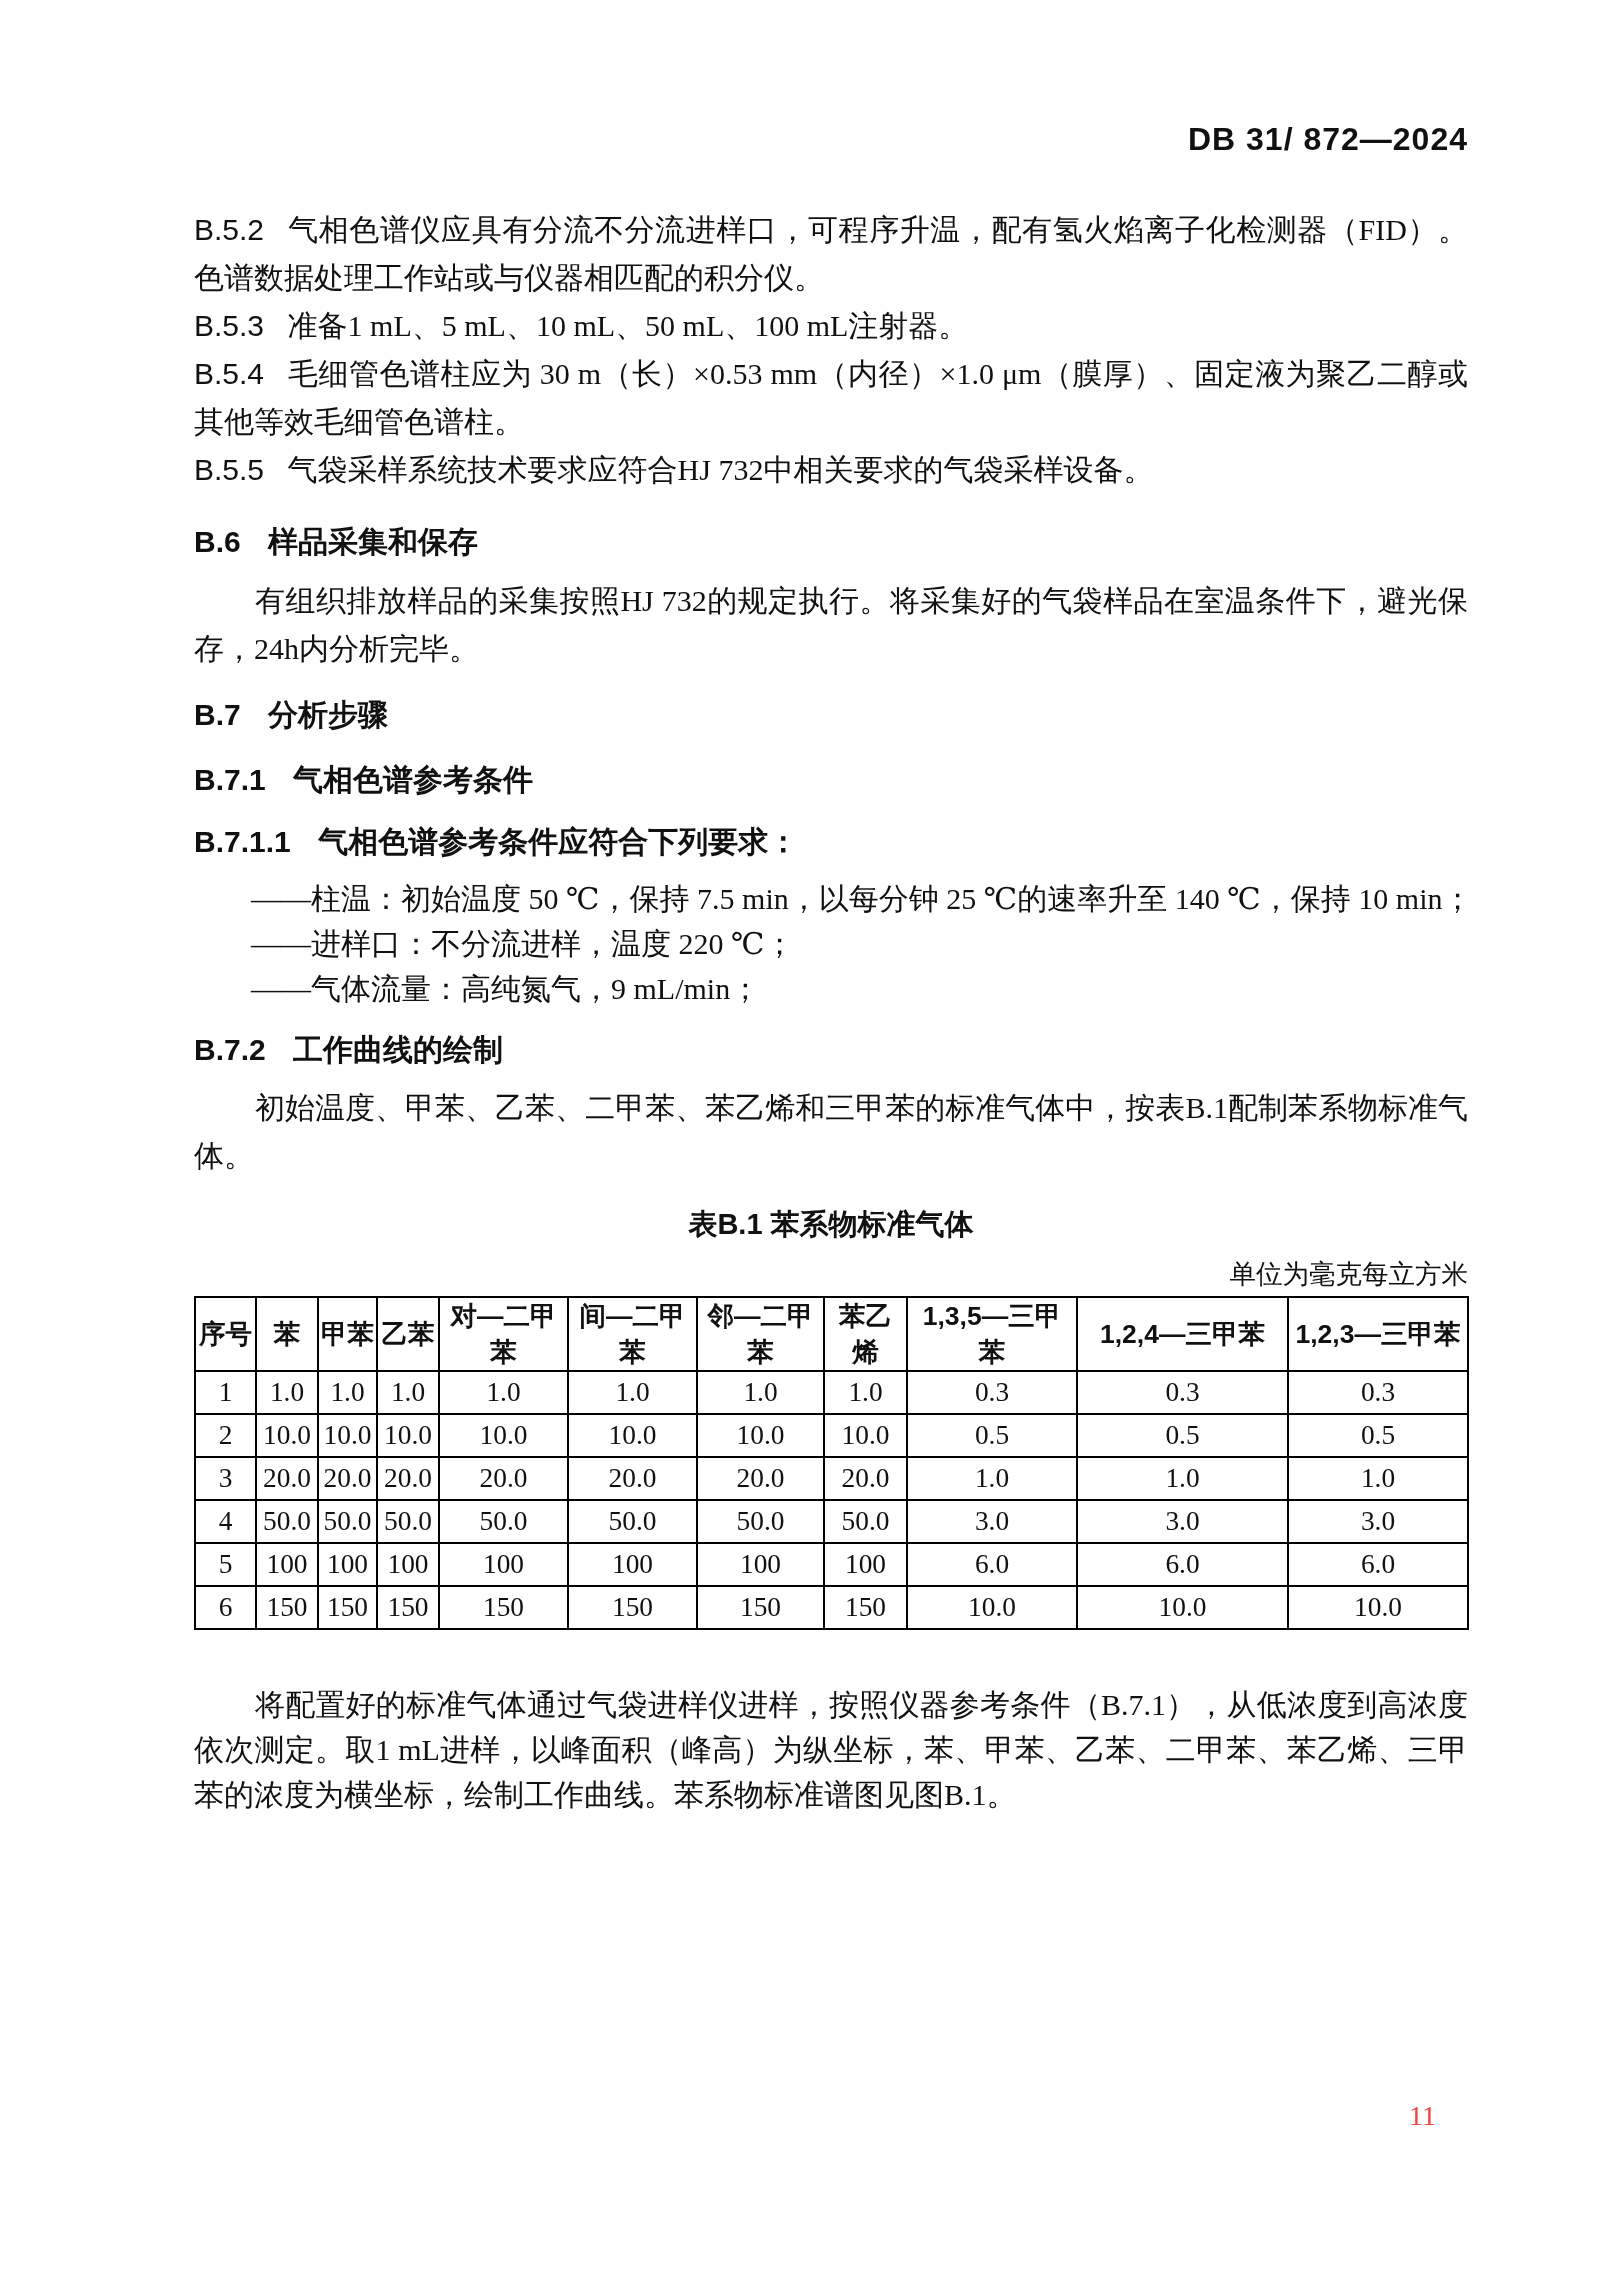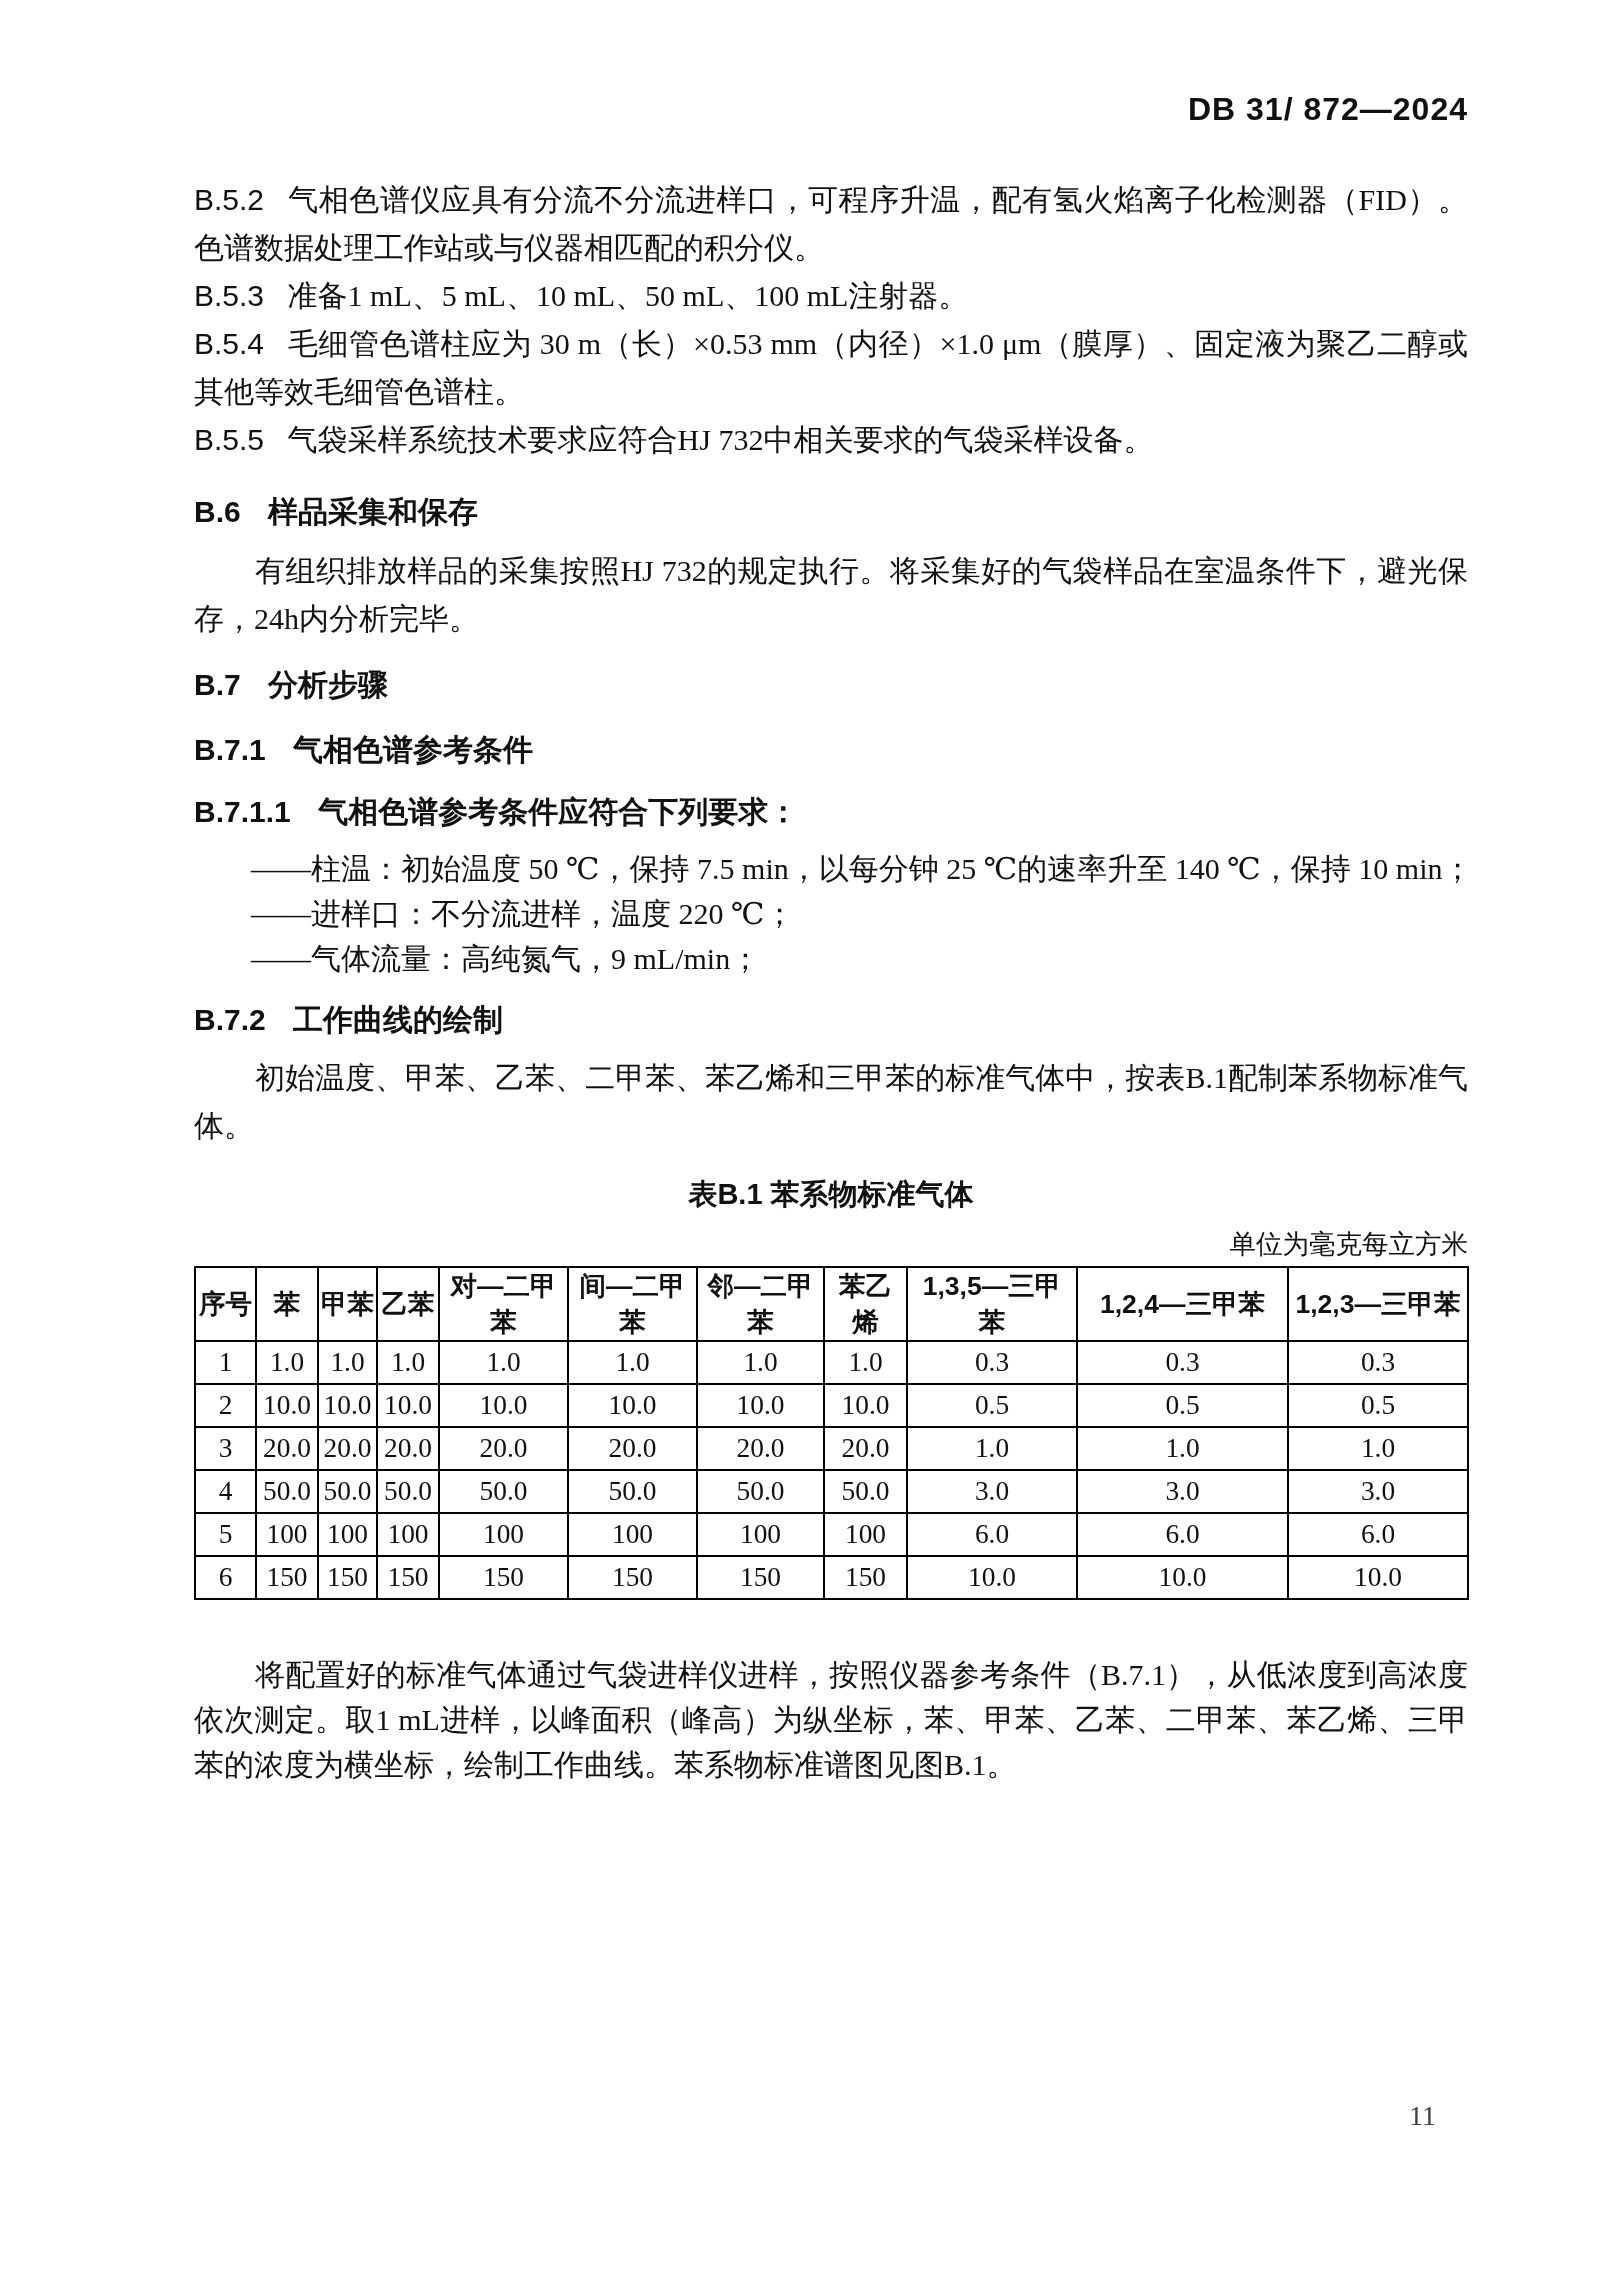--- a/index.html
+++ b/index.html
@@ -8,21 +8,21 @@
     width:1621px; height:2293px;
     background:#ffffff;
     color:#111111;
     font-family:"Liberation Serif","DejaVu Serif",serif;
     overflow:hidden;
   }
   .content {
     position:absolute;
     left:194px; top:0;
     width:1274px;
-    padding-top:90px;
+    padding-top:120px;
   }
   .doc-header {
     text-align:right;
     font-family:"Liberation Sans","DejaVu Sans",sans-serif;
     font-weight:bold;
     font-size:32px;
     line-height:39px;
     letter-spacing:1px;
   }
   p { margin:0; }
@@ -102,21 +102,21 @@
     margin-top:52px;
     font-size:30px;
     line-height:45px;
     text-align:justify;
   }
   .page-num {
     position:absolute;
     top:2099px;
     left:1409px;
     font-size:28px;
-    color:#404040;
+    color:#ef4444;
     line-height:33px;
   }
 </style>
 </head>
 <body>
 
 <div class="page">
   <div class="content">
 
     <div class="doc-header">DB 31/ 872—2024</div>

